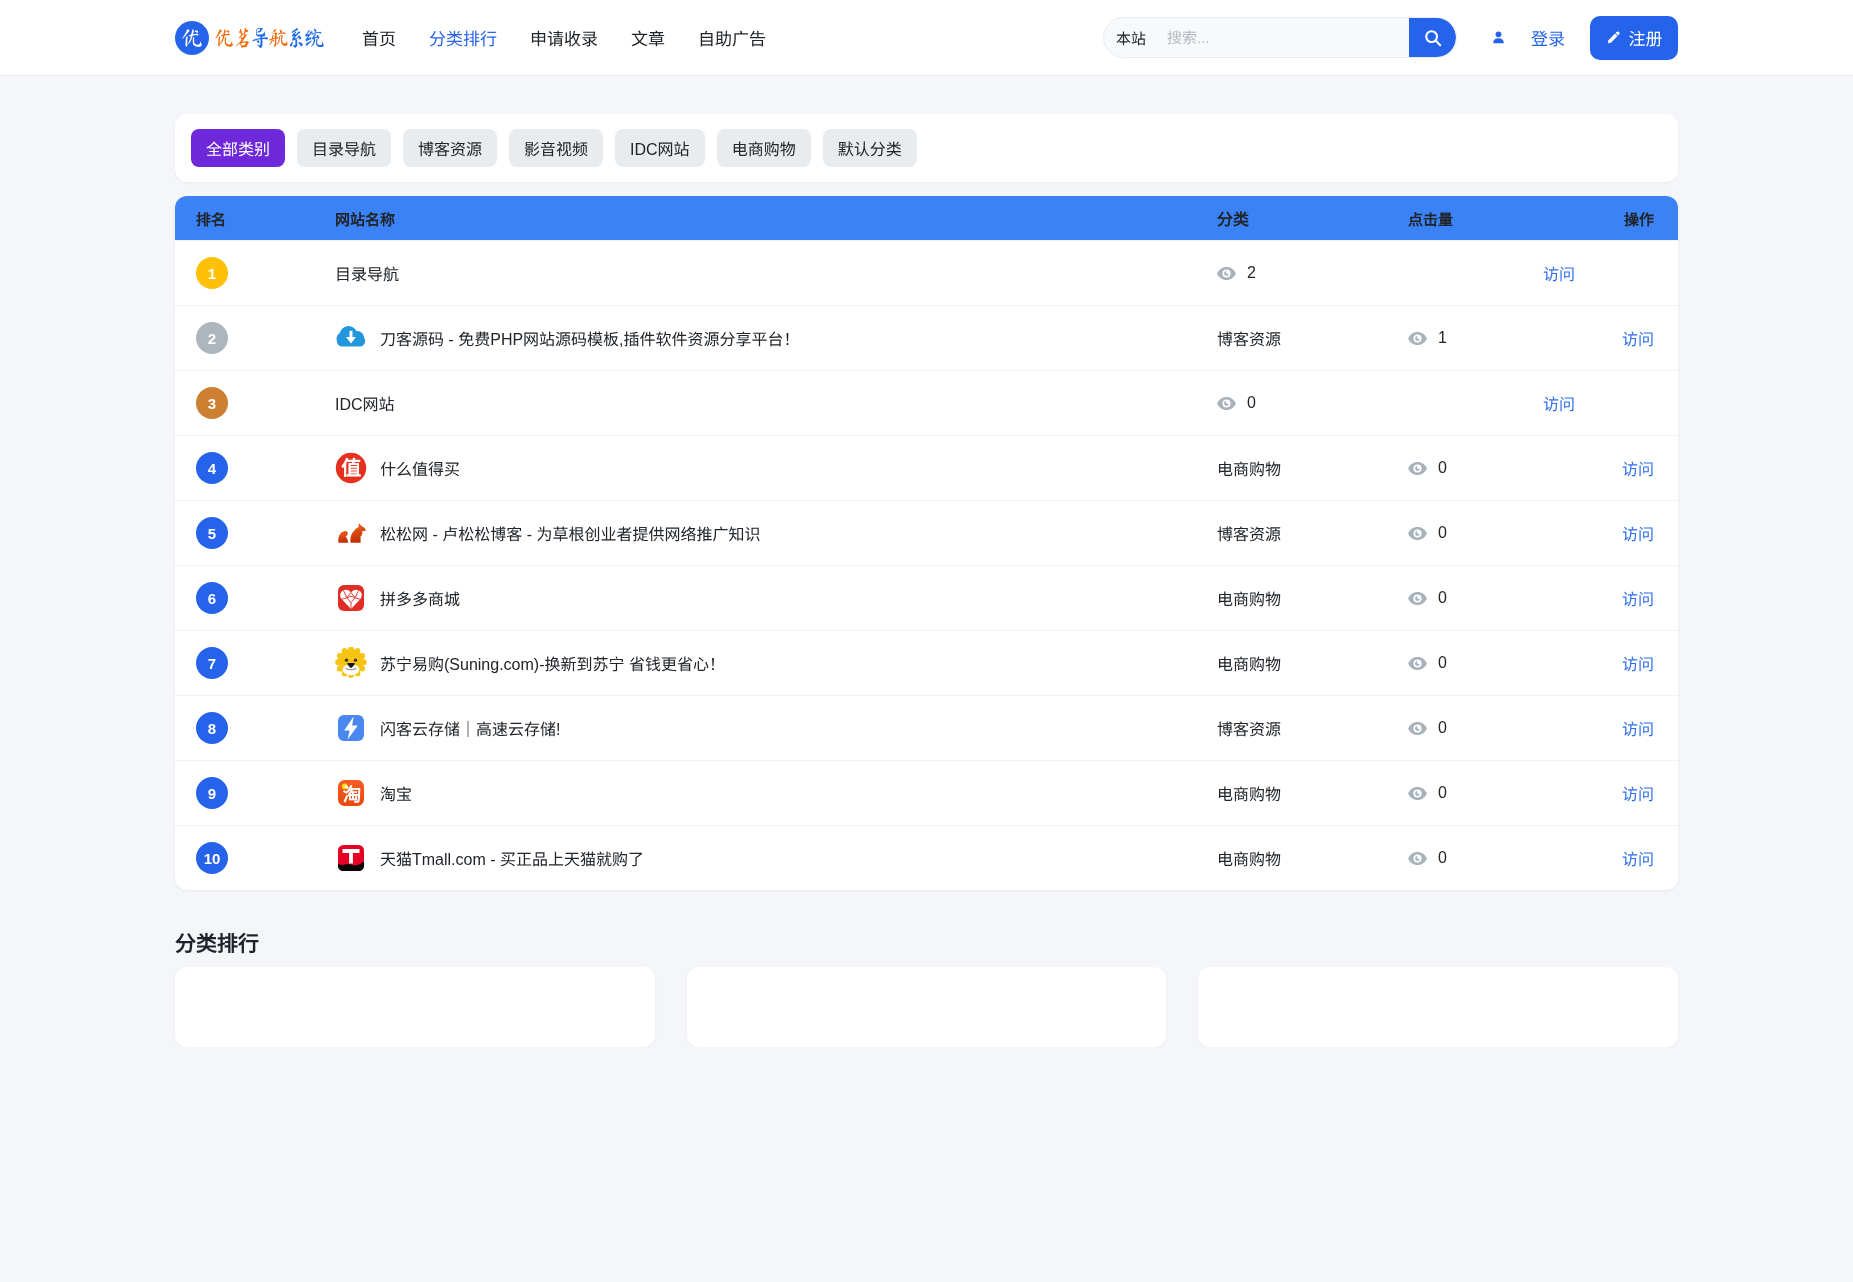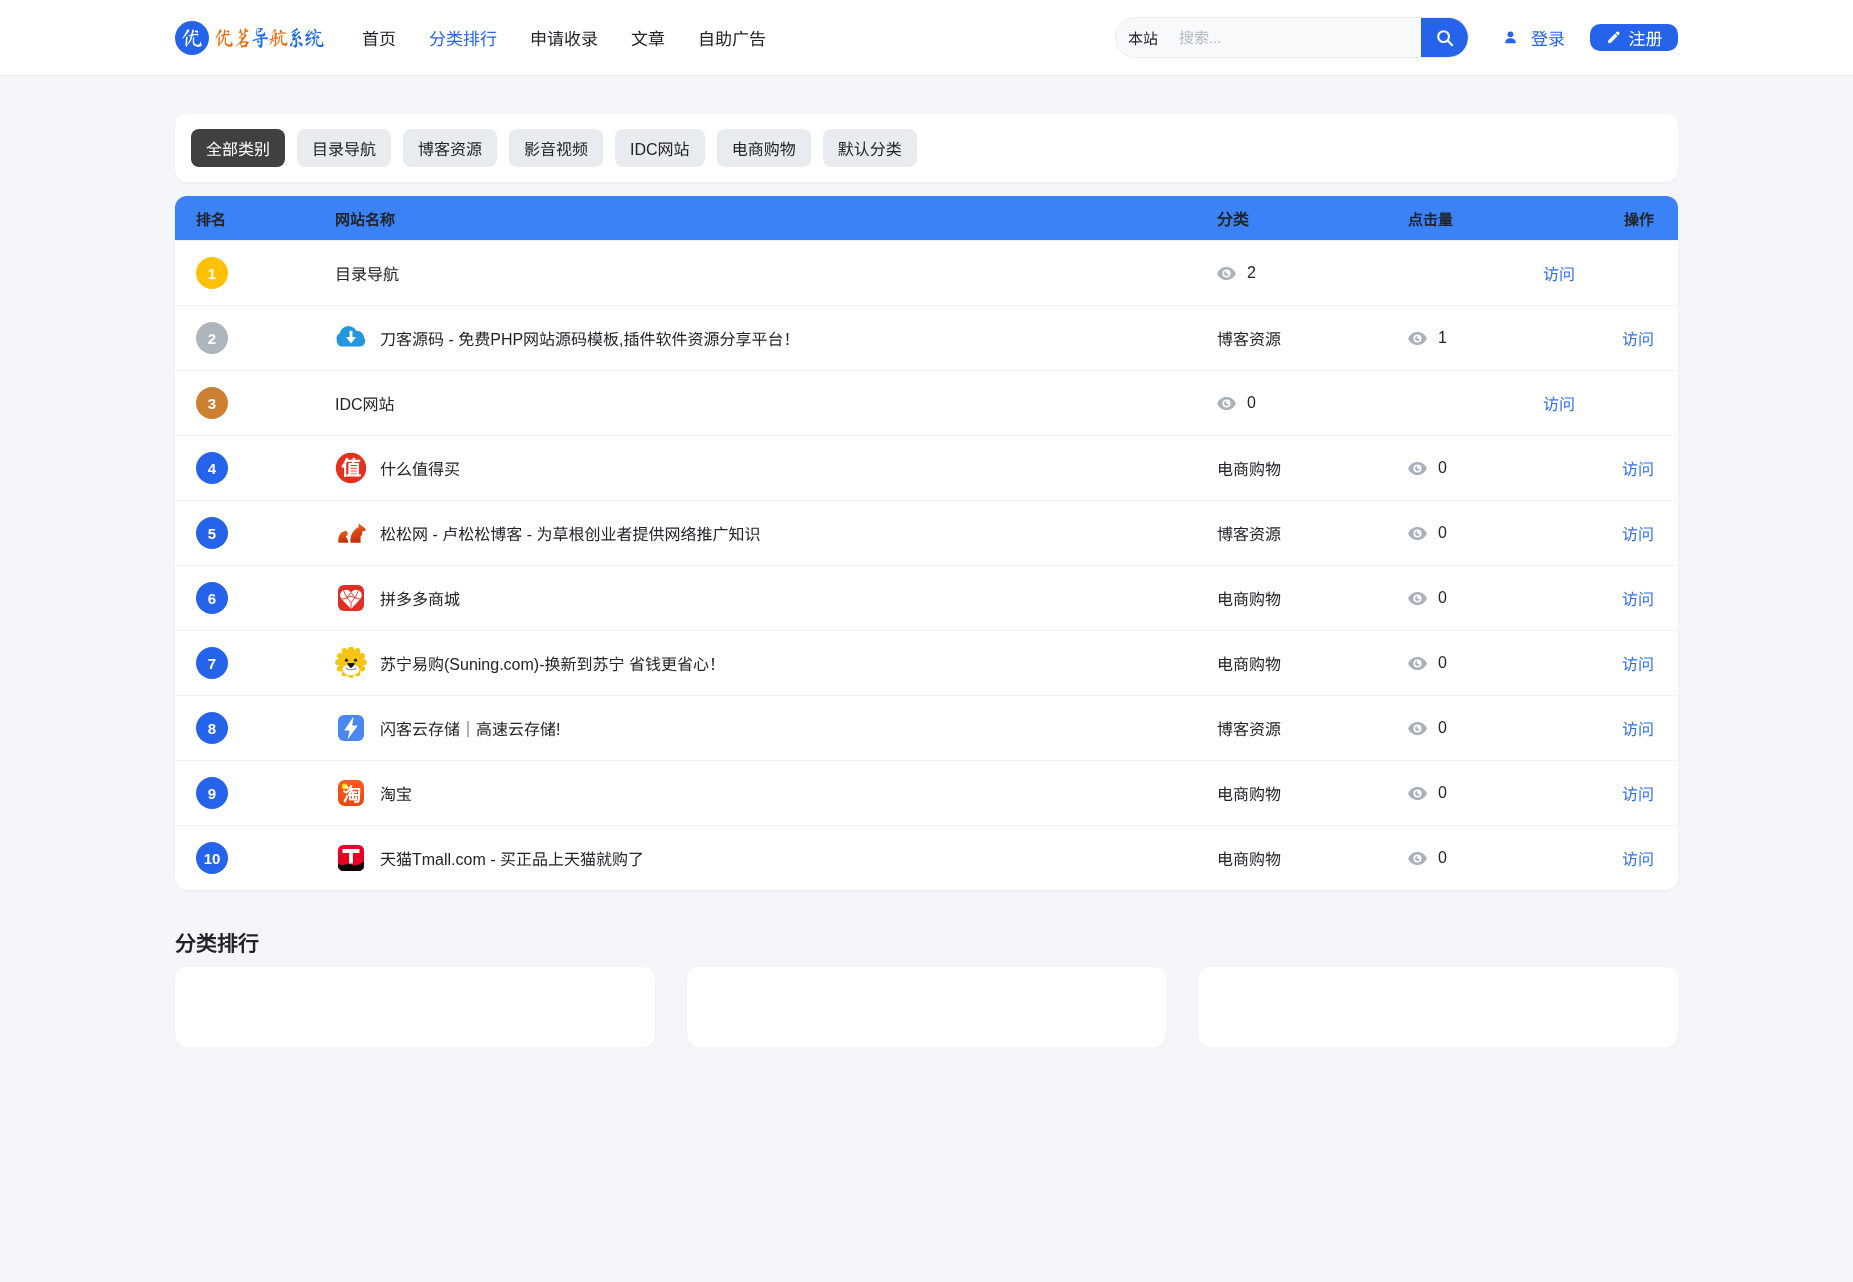--- a/index.html
+++ b/index.html
@@ -23,36 +23,36 @@
   .sr-only { position:absolute; width:1px; height:1px; overflow:hidden; clip:rect(0 0 0 0); white-space:nowrap; }
   .nav { display:flex; align-items:center; gap:33px; margin-left:38px; }
   .nav-item { font-size:17px; font-weight:500; color:#212529; text-decoration:none; cursor:pointer; }
   .nav-item.active { color:#2563eb; }
   .header-right { margin-left:auto; display:flex; align-items:center; }
   .search-box { width:354px; height:41px; background:#f8f9fa; border:1px solid #e9ecef; border-radius:21px; display:flex; align-items:center; overflow:hidden; }
   .search-scope { font-size:15px; color:#212529; padding:0 0 0 12px; white-space:nowrap; cursor:pointer; }
   .search-input { flex:1; border:none; outline:none; background:transparent; font-size:15px; color:#212529; padding-left:21px; font-family:inherit; }
   .search-input::placeholder { color:#b3bac1; }
   .search-btn { width:47px; height:41px; border:none; background:#2563eb; display:flex; align-items:center; justify-content:center; cursor:pointer; border-radius:0 21px 21px 0; }
-  .login { display:flex; align-items:center; gap:13px; margin-left:34px; color:#2563eb; font-size:17px; text-decoration:none; cursor:pointer; }
-  .register-btn { margin-left:25px; width:88px; height:27px; background:#2563eb; color:#fff; border:none; border-radius:10px; font-size:17px; display:flex; align-items:center; justify-content:center; gap:8px; cursor:pointer; font-family:inherit; }
+  .login { display:flex; align-items:center; gap:25px; margin-left:34px; color:#2563eb; font-size:17px; text-decoration:none; cursor:pointer; }
+  .register-btn { margin-left:25px; width:88px; height:44px; background:#2563eb; color:#fff; border:none; border-radius:10px; font-size:17px; display:flex; align-items:center; justify-content:center; gap:8px; cursor:pointer; font-family:inherit; }
 
   
   .hero { margin-top:67px; height:176px; border-radius:16px; position:relative; overflow:hidden;
     background:linear-gradient(to bottom right, #2b5de9 0%, #3452dc 55%, #6440d4 100%);
     box-shadow:0 10px 24px rgba(59,73,223,.18); }
   .hero::after { content:""; position:absolute; left:0; right:0; bottom:0; height:4px;
     background:linear-gradient(90deg, #3b5ee8 0%, #27b6ec 40%, #23cdec 55%, #a160f2 100%); }
   .hero h1 { color:#fff; font-size:43px; font-weight:700; padding:30px 0 0 27px; letter-spacing:1.5px; text-shadow:0 2px 4px rgba(23,37,117,.35); }
   .hero p { color:rgba(255,255,255,.9); font-size:20px; padding:20px 0 0 28px; text-shadow:0 1px 3px rgba(23,37,117,.3); }
 
   
   .filter-card { margin-top:38px; background:#fff; border-radius:12px; padding:15px 16px; box-shadow:0 1px 3px rgba(0,0,0,.05); display:flex; gap:12px; }
   .chip { height:38px; padding:0 15px; border:none; border-radius:8px; background:#e9ecef; color:#212529; font-size:16px; font-weight:500; cursor:pointer; font-family:inherit; }
-  .chip.active { background:#404040; color:#fff; }
+  .chip.active { background:#6d28d9; color:#fff; }
 
   
   .section-head { margin-top:35px; display:flex; align-items:center; }
   .trophy { width:23px; height:23px; margin-right:8px; }
   .section-title { font-size:20px; font-weight:700; color:#1f2329; }
   .updated { margin-left:auto; font-size:15px; color:#6b7280; }
 
   
   .table-card { margin-top:14px; background:#fff; border-radius:12px; overflow:hidden; box-shadow:0 1px 3px rgba(0,0,0,.06); }
   .thead, .trow { display:grid; grid-template-columns:160px 882px 191px 191px 79px; align-items:center; }

